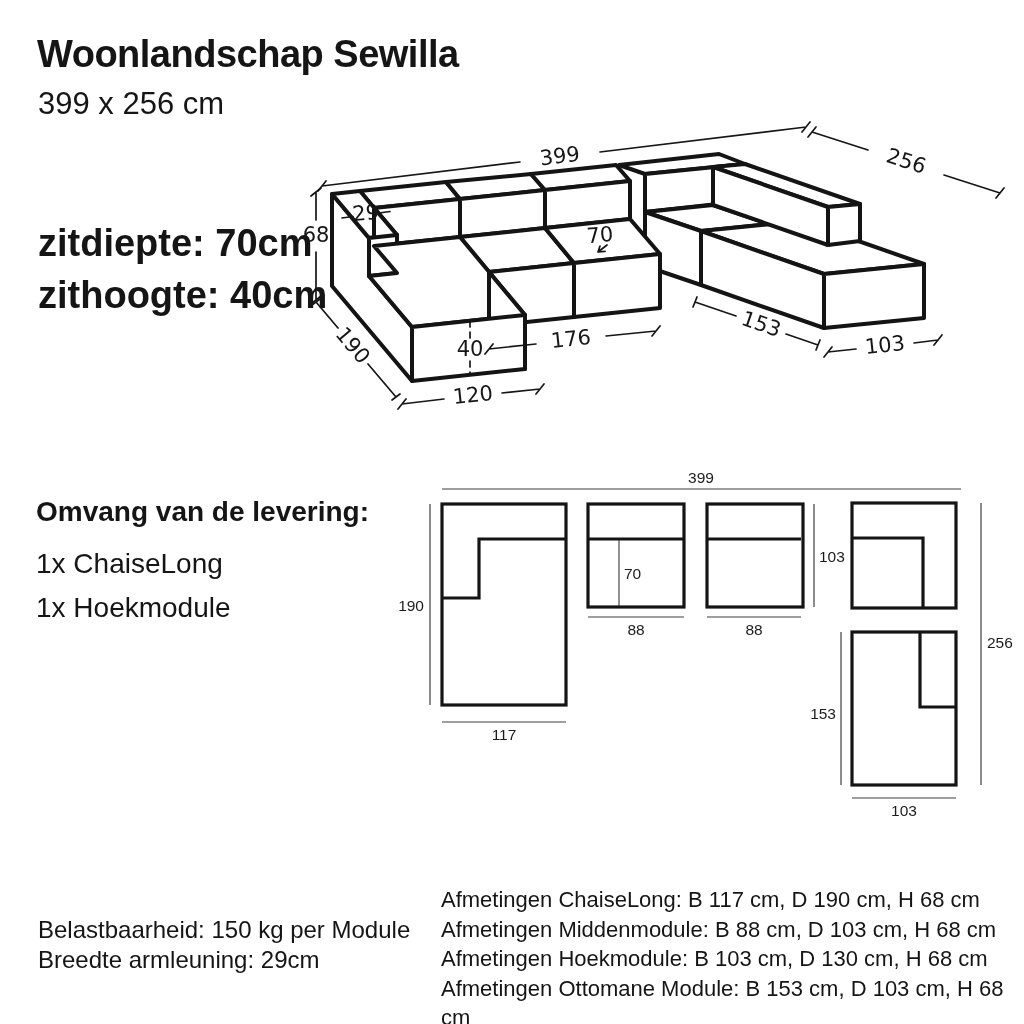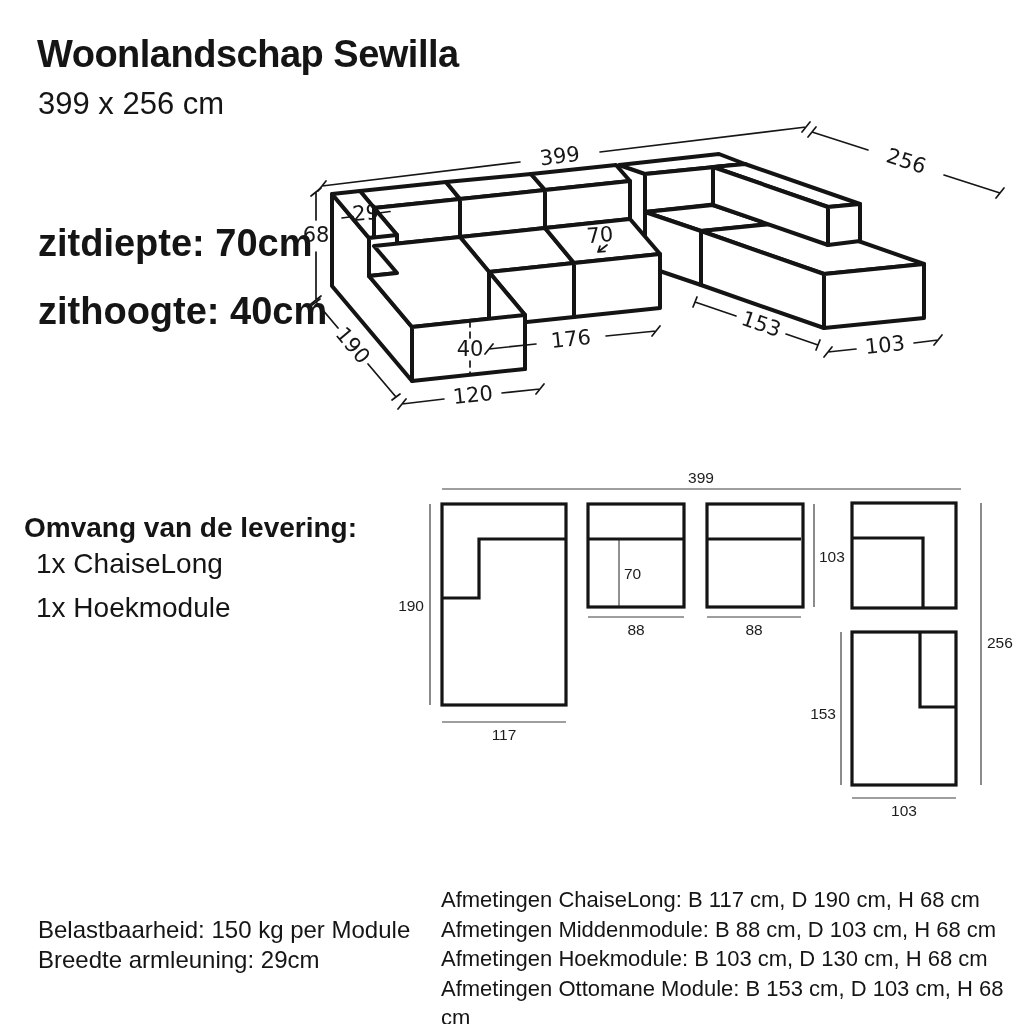--- a/index.html
+++ b/index.html
@@ -24,21 +24,21 @@
 </style>
 </head>
 <body>
 
 <div id="page">
 
   <div class="abs title" style="left:37px;top:33px;">Woonlandschap Sewilla</div>
   <div class="abs subtitle" style="left:38px;top:86px;">399 x 256 cm</div>
 
   <div class="abs spec" style="left:38px;top:222px;">zitdiepte: 70cm</div>
-  <div class="abs spec" style="left:38px;top:290px;">zithoogte: 40cm</div>
+  <div class="abs spec" style="left:38px;top:274px;">zithoogte: 40cm</div>
 
   <svg style="left:290px;top:100px;" width="734" height="340" viewBox="290 100 734 340">
     <g>
       <path class="face" d="M332,194 L369,238 L369,276 L412,327 L412,381 L332,286 Z"></path>
       <path class="face" d="M360,191 L446,182 L460,199 L374,208 Z"></path>
       <path class="face" d="M374,208 L460,199 L460,237 L374,246 Z"></path>
       <path class="face" d="M446,182 L531,174 L545,190 L460,199 Z"></path>
       <path class="face" d="M460,199 L545,190 L545,228 L460,237 Z"></path>
       <path class="face" d="M531,174 L616,165 L630,181 L545,190 Z"></path>
       <path class="face" d="M545,190 L630,181 L630,219 L545,228 Z"></path>
@@ -103,21 +103,21 @@
     <g>
       <path class="diml" stroke-dasharray="6 5" d="M470,321 L470,339 M470,361 L470,375"></path>
       <text class="dimlbl" x="470" y="350" text-anchor="middle" dominant-baseline="middle">40</text>
     </g>
     <g>
       <path class="diml" d="M402,404 L444,399 M502,393 L540,389 M398,409 L406,399 M536,394 L544,384"></path>
       <text class="dimlbl" x="473" y="396" text-anchor="middle" dominant-baseline="middle" transform="rotate(-6 473 396)">120</text>
     </g>
   </svg>
 
-  <div class="abs dl-head" style="left:24px;top:496px;margin-top:16px;">Omvang van de levering:</div>
+  <div class="abs dl-head" style="left:36px;top:496px;">Omvang van de levering:</div>
   <div class="abs" style="left:36px;top:542px;">
     <div class="dl-item">1x ChaiseLong</div>
     <div class="dl-item">1x Hoekmodule</div>
   </div>
 
   <svg style="left:400px;top:465px;" width="624" height="360" viewBox="400 465 624 360">
     <g>
       <path class="pthin" d="M442,489 L961,489"></path>
       <text class="plbl" x="701" y="483" text-anchor="middle">399</text>
     </g>

